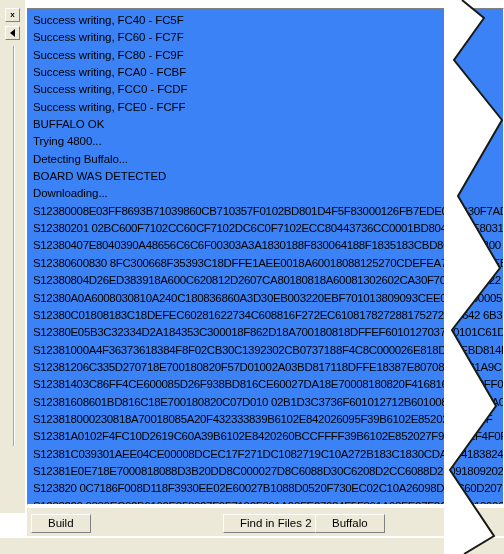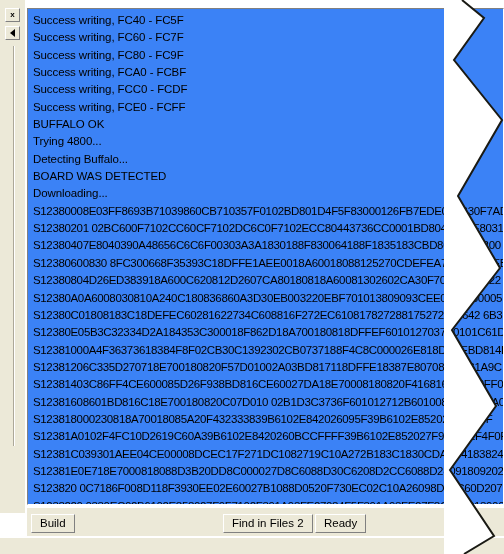--- a/index.html
+++ b/index.html
@@ -101,21 +101,21 @@
     position: absolute;
     left: 27px; top: 507px;
     width: 477px; height: 29px;
     background: #ece9d8;
     border-top: 1px solid #ffffff;
   }
   .tab {
     position: absolute;
     bottom: 3px;
     height: 19px;
-    padding: 0 8px;
+    padding: 0 16px;
     background: #ece9d8;
     border-top: 1px solid #ffffff;
     border-left: 1px solid #ffffff;
     border-right: 1px solid #808080;
     border-bottom: 1px solid #808080;
     font-size: 11.5px;
     color: #000000;
     line-height: 17px;
     white-space: nowrap;
     cursor: default;
@@ -192,21 +192,21 @@
         <div class="out-line hex">S12381C039301AEE04CE00008DCEC17F271DC1082719C10A272B183C1830CDAC0418382406</div>
         <div class="out-line hex">S12381E0E718E7000818088D3B20DD8C000027D8C6088D30C6208D2CC6088D280918092026</div>
         <div class="out-line hex">S123820 0C7186F008D118F3930EE02E60027B1088D0520F730EC02C10A26098D07C60D2078</div>
         <div class="out-line hex">S1238220 0330EC02B6102E858027F9F7102F391A93FE27084F5F391A93FE27F8CC00013900</div>
       </div>
   </div>
 
   <div class="tabstrip" id="tabstrip">
       <div class="tab" style="left: 4px;">Build</div>
       <div class="tab" style="left: 196px;">Find in Files 2</div>
-      <div class="tab" style="left: 288px;">Ready</div>
+      <div class="tab" style="left: 288px;">Buffalo</div>
     </div>
 
   <div class="statusbar">
     <span class="status-text">Ready</span>
   </div>
 
   <svg class="tear" viewBox="0 0 60 554" preserveAspectRatio="none">
     <polygon points="60,0 60,554 0,554 0,0 18,0 40,18 10,60 58,120 14,196 56,268 8,330 52,406 6,470 50,536 20,554 60,554" fill="#ffffff" stroke="none"></polygon>
     <polyline points="18,0 40,18 10,60 58,120 14,196 56,268 8,330 52,406 6,470 50,536 20,554" fill="none" stroke="#1a1a14" stroke-width="2"></polyline>
   </svg>

